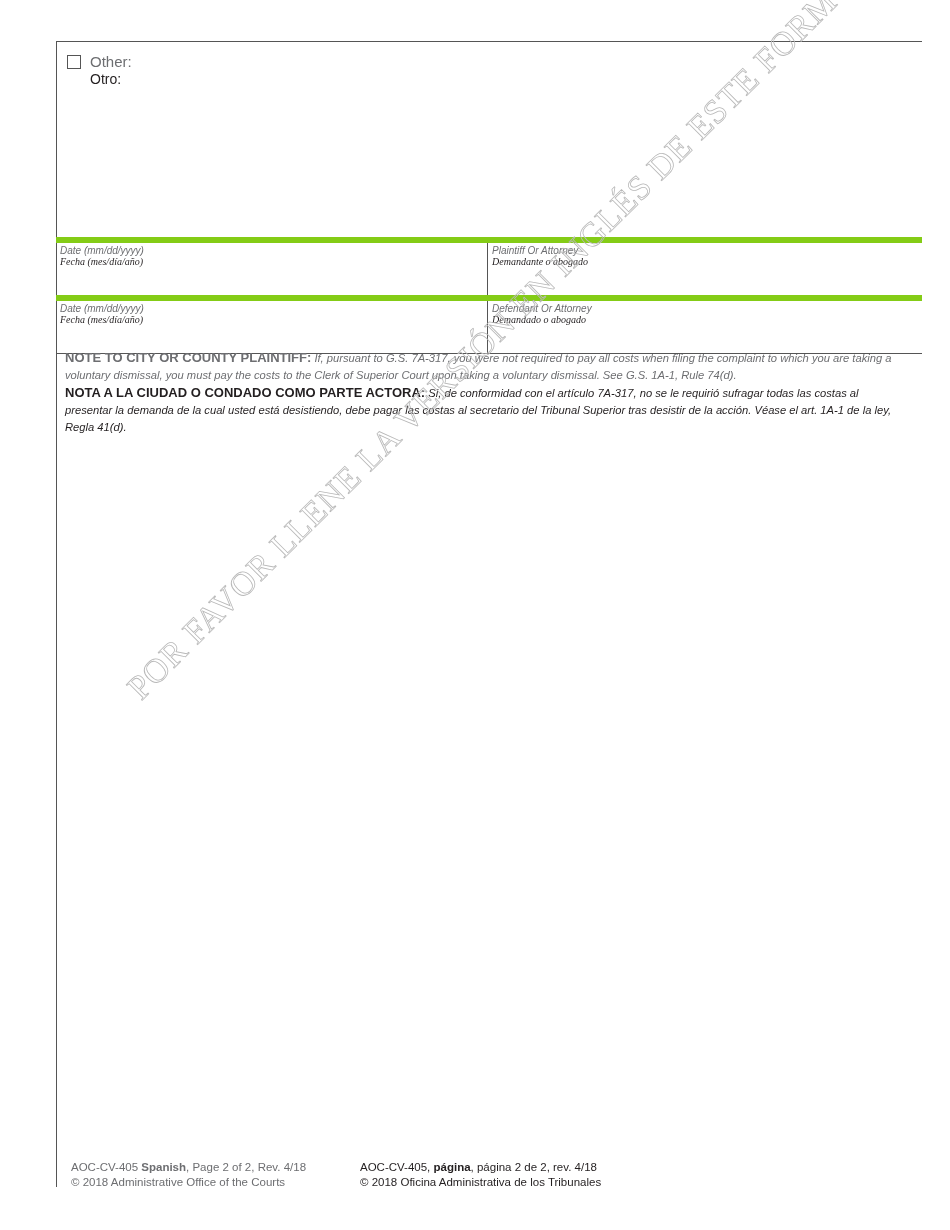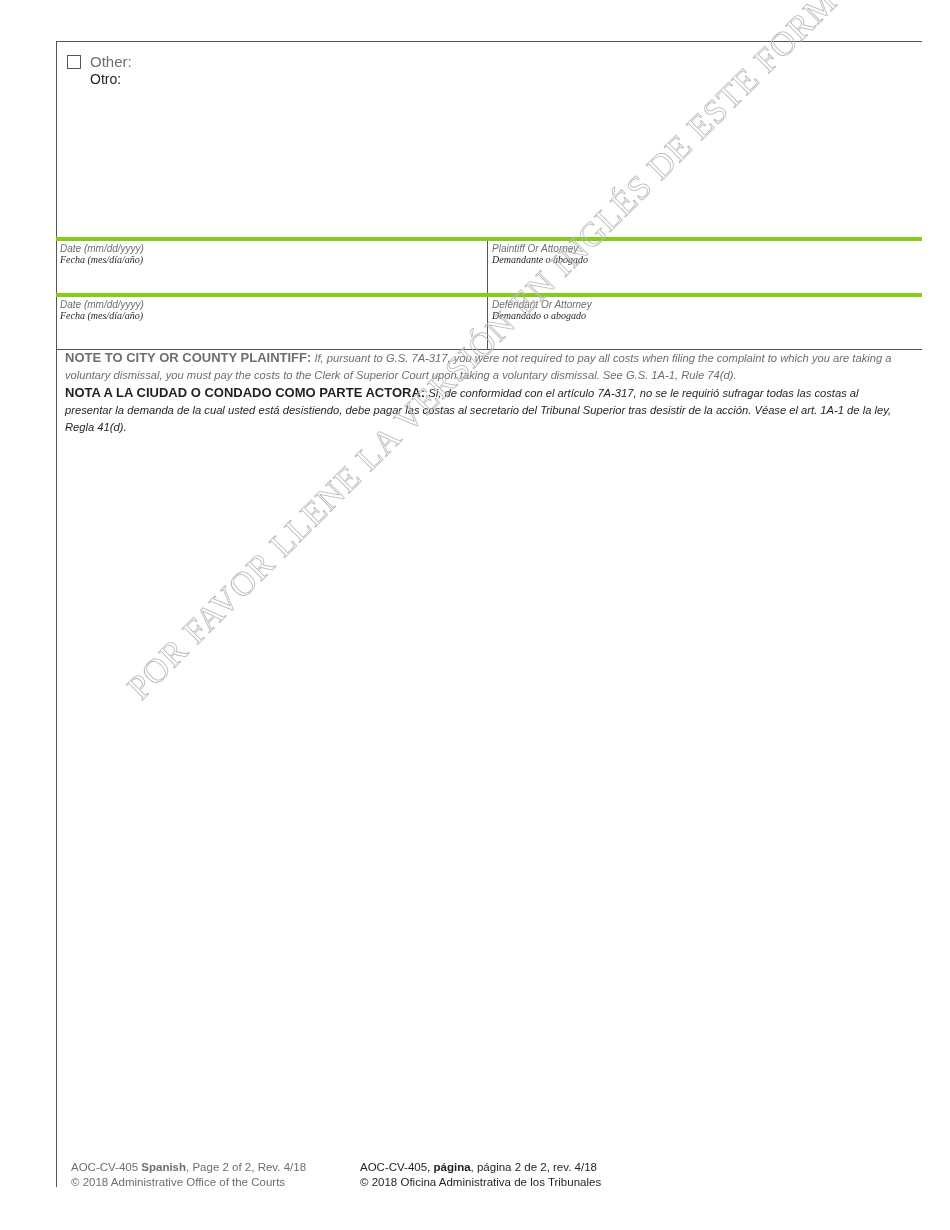--- a/index.html
+++ b/index.html
@@ -11,21 +11,21 @@
     .top-line { position: absolute; left: 56px; top: 41px; width: 866px; height: 0;
                 border-top: 1px solid #555; }
 
     .other-row { position: absolute; left: 67px; top: 53px; }
     .checkbox { position: absolute; left: 0; top: 2px; width: 12px; height: 12px;
                 border: 1px solid #555; background: #fff; cursor: pointer; }
     .other-en { position: absolute; left: 23px; top: 0; font-size: 15px; color: #6d6e71; white-space: nowrap; }
     .other-es { position: absolute; left: 23px; top: 18px; font-size: 14px; color: #231f20; white-space: nowrap; }
 
     .sig-table { position: absolute; left: 56px; top: 237px; width: 866px; }
-    .sig-row { position: relative; height: 52px; border-top: 4px solid #84cc16; }
+    .sig-row { position: relative; height: 52px; border-top: 6px solid #84cc16; }
     .sig-row.last { border-bottom: 1px solid #555; }
     .cell { position: absolute; top: 0; height: 52px; }
     .cell.left { left: 0; width: 431px; border-right: 1px solid #555; }
     .cell.right { left: 432px; width: 434px; }
     .lbl-en { position: absolute; left: 4px; top: 2px; font-size: 10px; font-style: italic; color: #6d6e71; white-space: nowrap; }
     .lbl-es { position: absolute; left: 4px; top: 13px; font-size: 10px; font-style: italic; color: #231f20; white-space: nowrap; font-family: Liberation Serif, serif; }
     .field { position: absolute; left: 4px; right: 4px; top: 26px; bottom: 2px; }
 
     .note { position: absolute; left: 65px; top: 349px; width: 830px; font-size: 11.2px; line-height: 17px; }
     .note p { margin: 0; }

